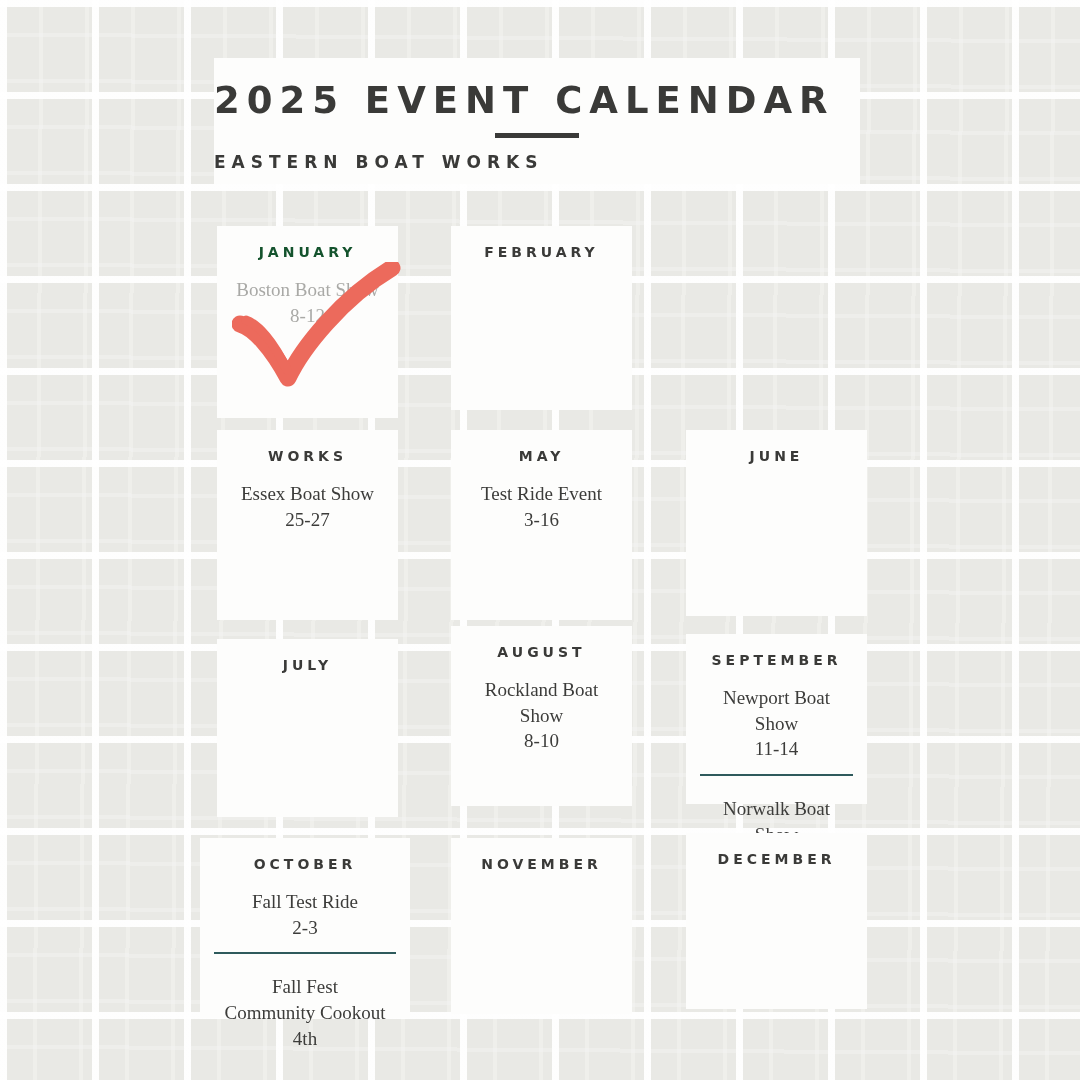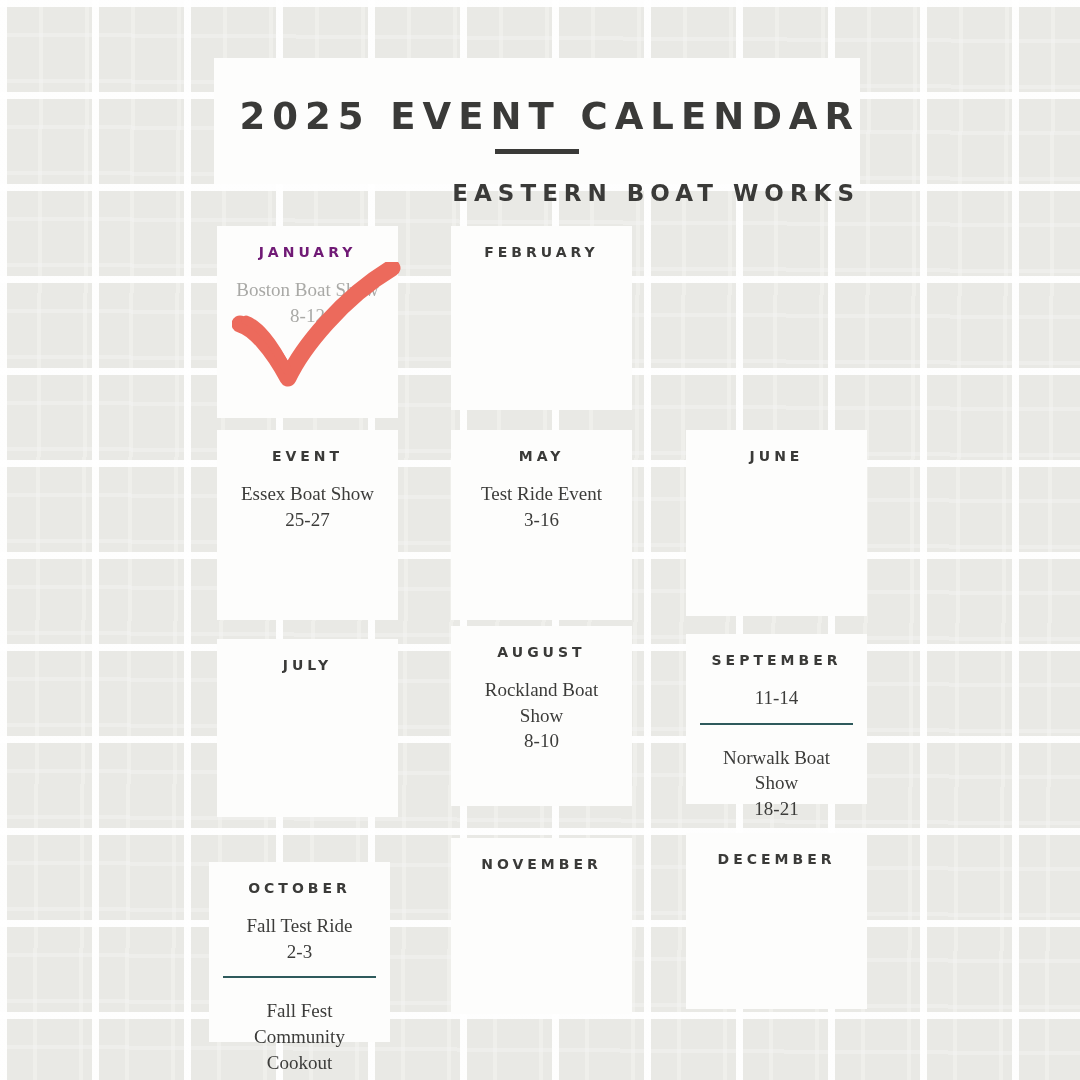--- a/index.html
+++ b/index.html
@@ -65,46 +65,46 @@
   }
 
   
   #header-card {
     position: absolute;
     left: 214px;
     top: 58px;
     width: 646px;
     height: 126px;
     background: #fdfdfc;
-    text-align: right;
+    text-align: left;
     box-sizing: border-box;
-    padding-top: 36px;
+    padding-top: 20px;
   }
   #title {
     font-family: "DejaVu Sans", sans-serif;
     font-size: 37px;
     font-weight: 700;
     letter-spacing: 7px;
     color: #3a3a38;
     margin: 0;
     line-height: 1.25;
   }
   #title-rule {
     width: 84px;
     height: 5px;
     background: #3a3a38;
     margin: 9px auto 0 auto;
   }
   #subtitle {
     font-family: "DejaVu Sans", sans-serif;
-    font-size: 23px;
+    font-size: 17px;
     font-weight: 700;
     letter-spacing: 6px;
     color: #3a3a38;
-    margin: 26px 0 0 0;
+    margin: 14px 0 0 0;
   }
 
   
   #calendar {
     position: absolute;
     left: 0;
     top: 0;
     width: 1080px;
     height: 1080px;
   }
@@ -132,21 +132,21 @@
   }
   .event + .event {
     border-top: 2px solid #2e5a5c;
     padding-top: 20px;
     margin-top: 4px;
   }
   .event .ev-name { display: block; }
   .event .ev-dates { display: block; }
 
   
-  .month.faded .month-name { color: #701a75; }
+  .month.faded .month-name { color: #14532d; }
   .month.faded .event { color: #a9a9a6; }
 
   
   #check-mark {
     position: absolute;
     left: 232px;
     top: 262px;
     width: 170px;
     height: 125px;
     pointer-events: none;
@@ -171,21 +171,21 @@
         <div class="month-name">JANUARY</div>
         <div class="event">
           <span class="ev-name" style="white-space: pre-line;">Boston Boat Show</span>
           <span class="ev-dates">8-12</span>
         </div>
       </div>
       <div class="month" style="left: 451px; top: 226px; width: 181px; height: 184px;">
         <div class="month-name">FEBRUARY</div>
       </div>
       <div class="month" style="left: 217px; top: 430px; width: 181px; height: 190px;">
-        <div class="month-name">EVENT</div>
+        <div class="month-name">WORKS</div>
         <div class="event">
           <span class="ev-name" style="white-space: pre-line;">Essex Boat Show</span>
           <span class="ev-dates">25-27</span>
         </div>
       </div>
       <div class="month" style="left: 451px; top: 430px; width: 181px; height: 190px;">
         <div class="month-name">MAY</div>
         <div class="event">
           <span class="ev-name" style="white-space: pre-line;">Test Ride Event</span>
           <span class="ev-dates">3-16</span>
@@ -200,28 +200,29 @@
       <div class="month" style="left: 451px; top: 626px; width: 181px; height: 180px;">
         <div class="month-name">AUGUST</div>
         <div class="event">
           <span class="ev-name" style="white-space: pre-line;">Rockland Boat Show</span>
           <span class="ev-dates">8-10</span>
         </div>
       </div>
       <div class="month" style="left: 686px; top: 634px; width: 181px; height: 170px;">
         <div class="month-name">SEPTEMBER</div>
         <div class="event">
+          <span class="ev-name" style="white-space: pre-line;">Newport Boat Show</span>
           <span class="ev-dates">11-14</span>
         </div>
         <div class="event">
           <span class="ev-name" style="white-space: pre-line;">Norwalk Boat Show</span>
           <span class="ev-dates">18-21</span>
         </div>
       </div>
-      <div class="month" style="left: 209px; top: 838px; width: 181px; height: 180px; margin-top: 24px;">
+      <div class="month" style="left: 200px; top: 838px; width: 210px; height: 180px;">
         <div class="month-name">OCTOBER</div>
         <div class="event">
           <span class="ev-name" style="white-space: pre-line;">Fall Test Ride</span>
           <span class="ev-dates">2-3</span>
         </div>
         <div class="event">
           <span class="ev-name" style="white-space: pre-line;">Fall Fest
 Community Cookout</span>
           <span class="ev-dates">4th</span>
         </div>

